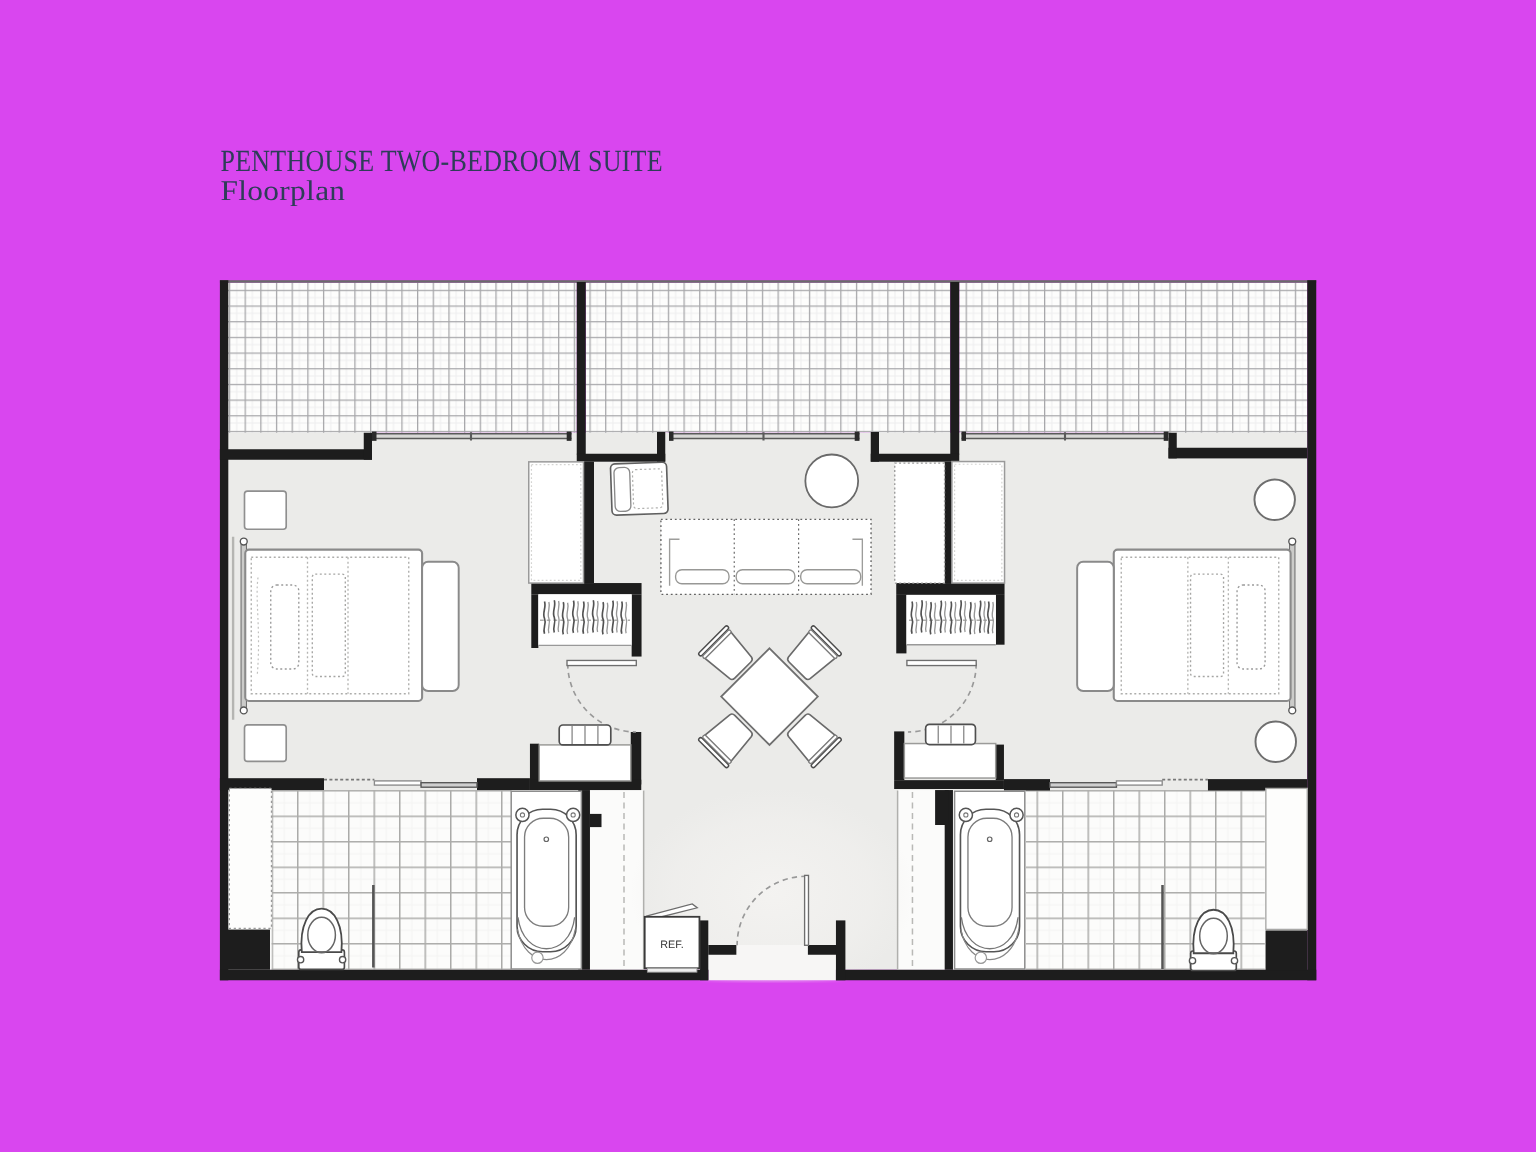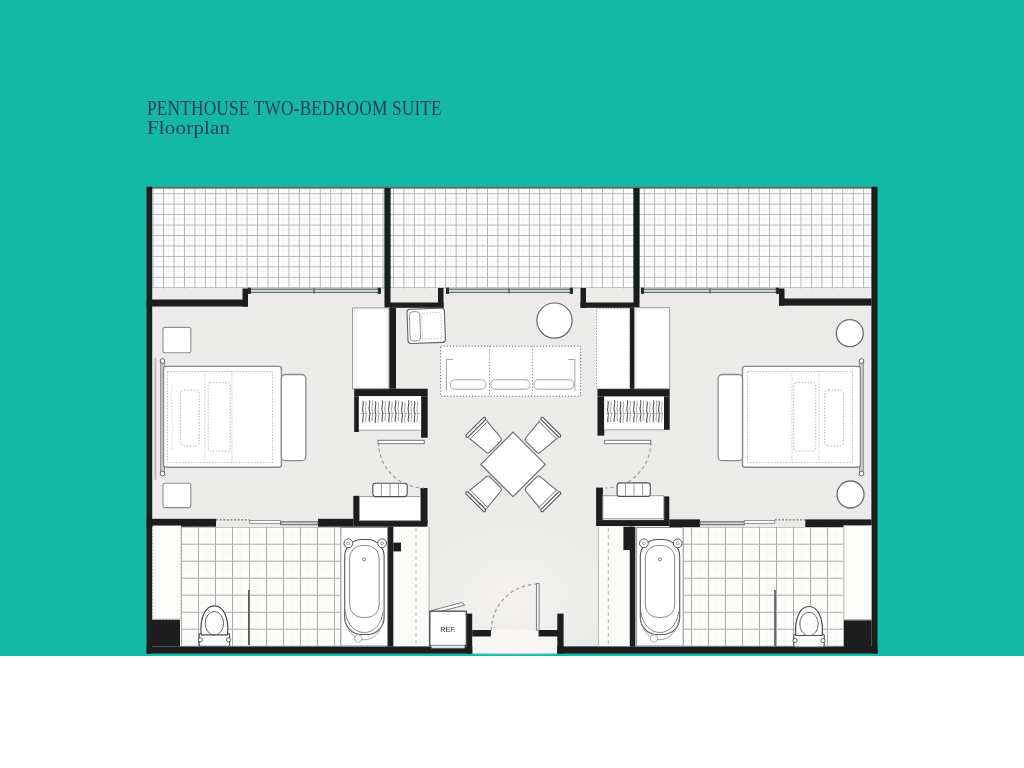--- a/index.html
+++ b/index.html
@@ -1,16 +1,16 @@
 <!DOCTYPE html>
 <html><head>
 <meta charset="utf-8">
 <style>
 html,body{margin:0;padding:0}
-#page{position:relative;width:1024px;height:656px;background:#14b8a6;overflow:hidden;font-family:"Liberation Serif",serif}
+#page{position:relative;width:1024px;height:768px;background:#d946ef;overflow:hidden;font-family:"Liberation Serif",serif}
 #title1{position:absolute;left:147px;top:97px;font-size:20.5px;color:#2e3d58;letter-spacing:0.2px;transform:scaleX(0.845);transform-origin:0 0}
 #title2{position:absolute;left:147px;top:117px;font-size:19px;color:#2e3d58;letter-spacing:0.2px;transform:scaleX(1.1);transform-origin:0 0}
 svg{position:absolute;left:145px;top:186px}
 </style>
 </head>
 <body>
 <div id="page">
 
 <div id="title1">PENTHOUSE TWO-BEDROOM SUITE</div>
 

